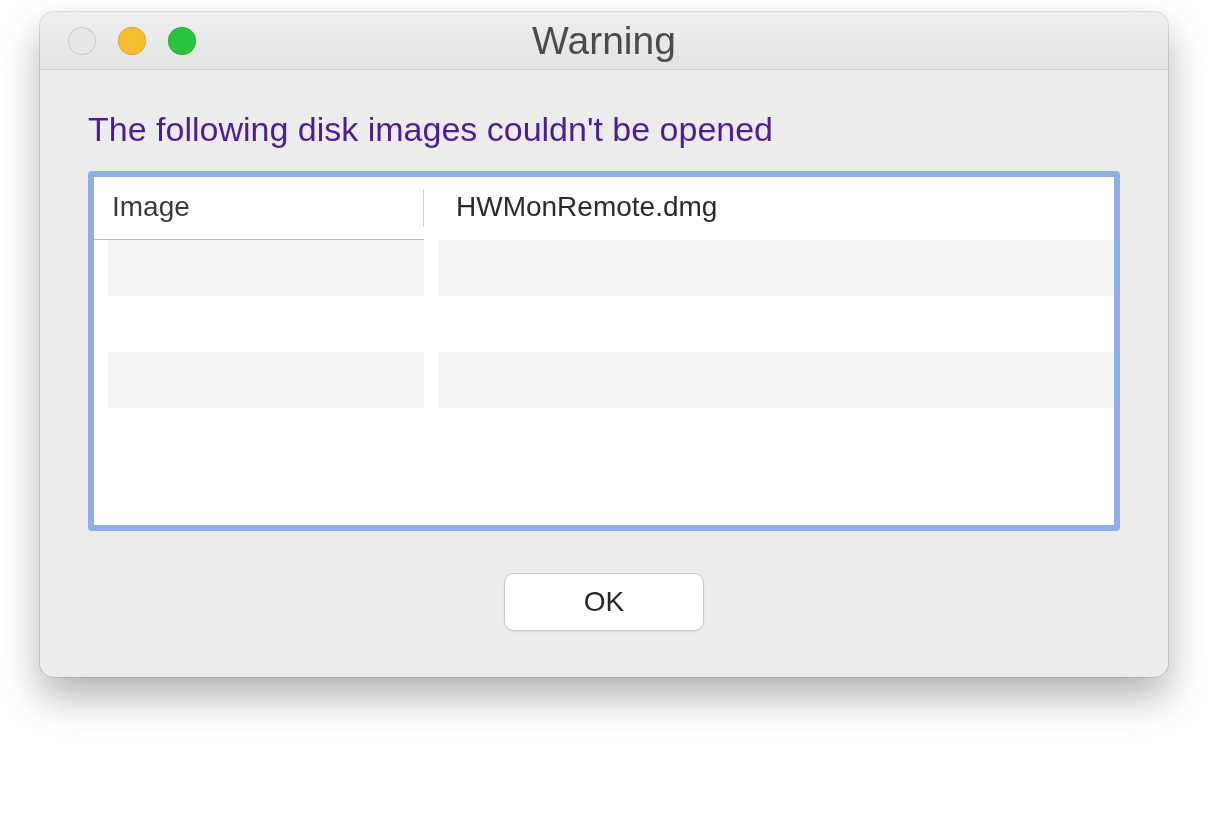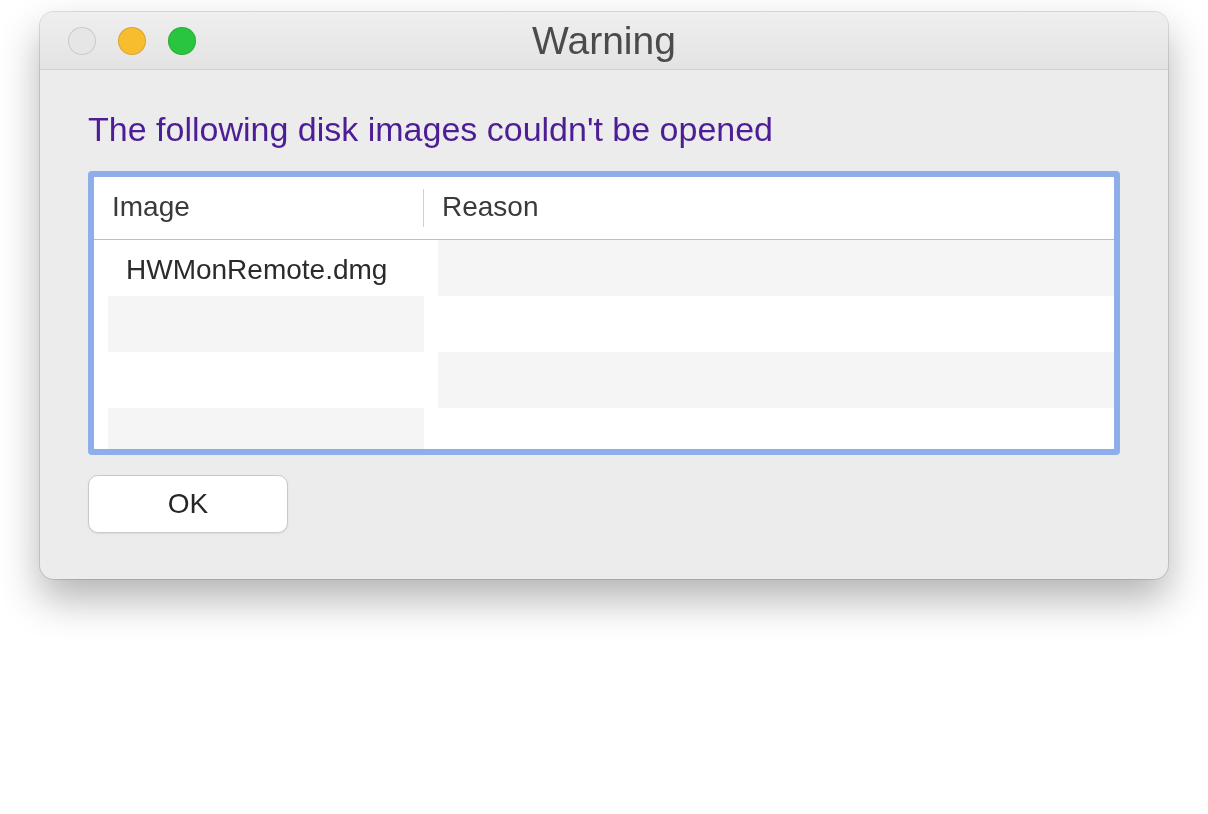--- a/index.html
+++ b/index.html
@@ -69,21 +69,21 @@
       font-size: 34px;
       color: #4c1d95;
       font-weight: 400;
       margin-bottom: 22px;
     }
 
     .table-frame {
       border: 6px solid #8daee9;
       border-radius: 4px;
       background: #ffffff;
-      height: 284px;
+      height: 360px;
       overflow: hidden;
     }
 
     .grid {
       display: grid;
       grid-template-columns: 330px 1fr;
       width: 100%;
     }
 
     .th {
@@ -109,22 +109,22 @@
       color: #2b2b2b;
       padding: 14px 18px;
       background: #ffffff;
       height: 56px;
       white-space: nowrap;
       margin-left: 14px;
     }
 
     .button-row {
       display: flex;
-      justify-content: flex-start;
-      padding-top: 20px;
+      justify-content: center;
+      padding-top: 42px;
       padding-bottom: 14px;
     }
 
     .btn {
       min-width: 200px;
       height: 58px;
       background: #ffffff;
       border: 1px solid #c9c9c9;
       border-radius: 10px;
       font-size: 28px;
@@ -147,21 +147,20 @@
     <div class="titlebar-title">Warning</div>
   </div>
 
   <div class="content">
 
     <div class="heading">The following disk images couldn't be opened</div>
 
     <div class="table-frame">
       <div class="grid" id="error-grid">
           <div class="th col0">Image</div>
-          <div class="th col1">Reason</div>
           <div class="td">HWMonRemote.dmg</div>
           <div class="td" style="background: rgb(245, 245, 245);"></div>
           <div class="td" style="background: rgb(245, 245, 245);"></div>
           <div class="td"></div>
           <div class="td"></div>
           <div class="td" style="background: rgb(245, 245, 245);"></div>
           <div class="td" style="background: rgb(245, 245, 245);"></div>
           <div class="td"></div>
           <div class="td"></div>
         </div>

